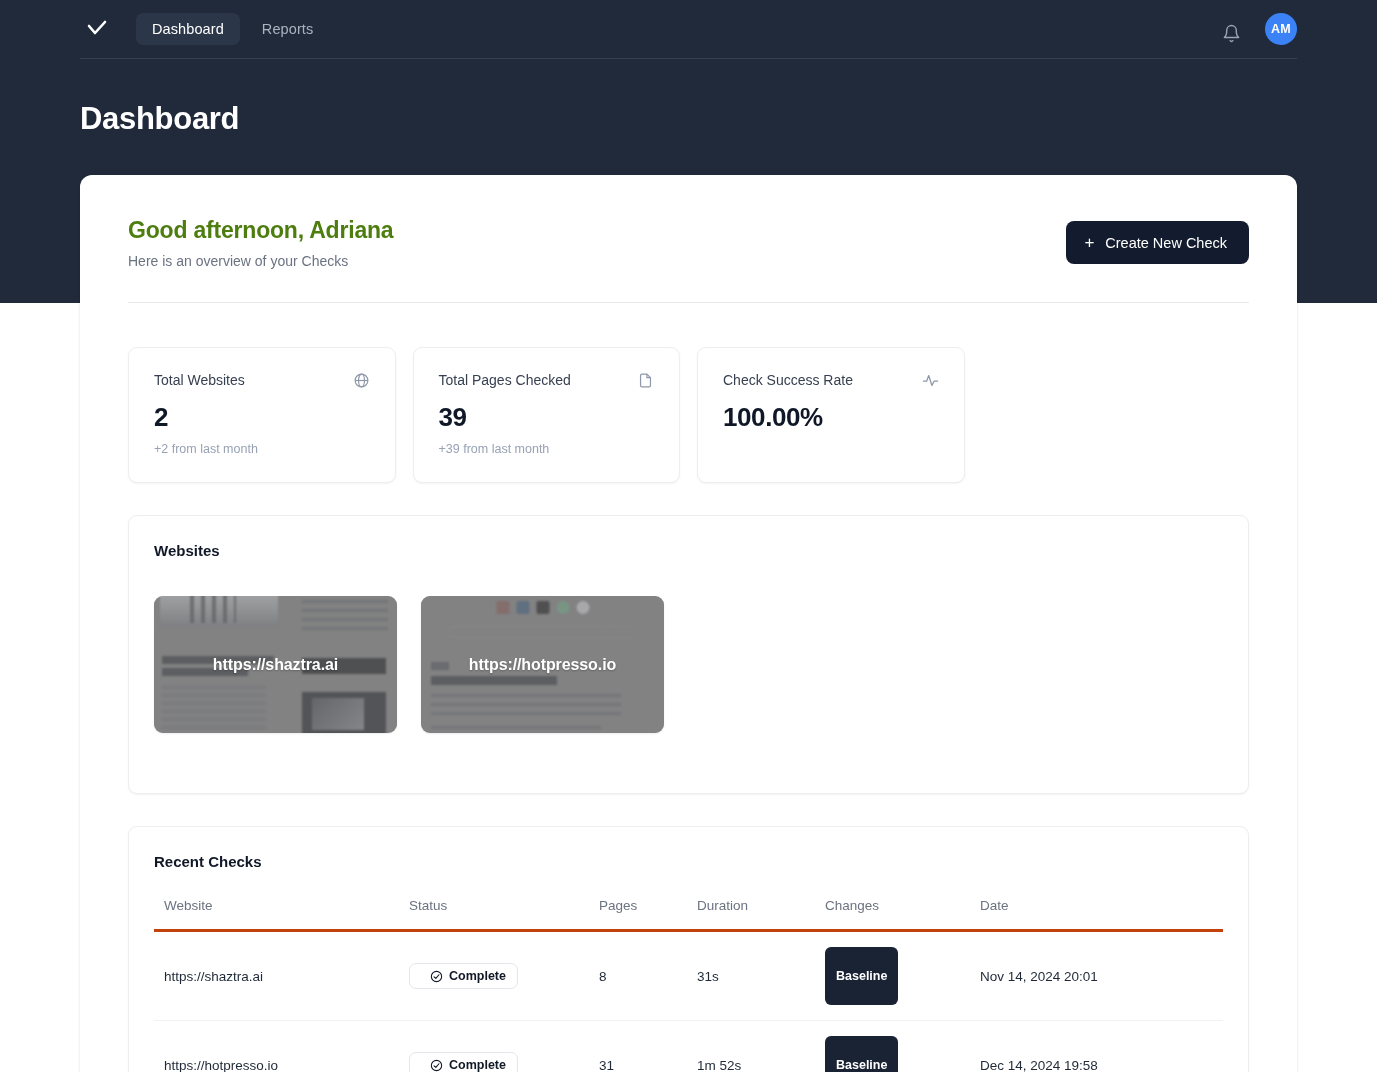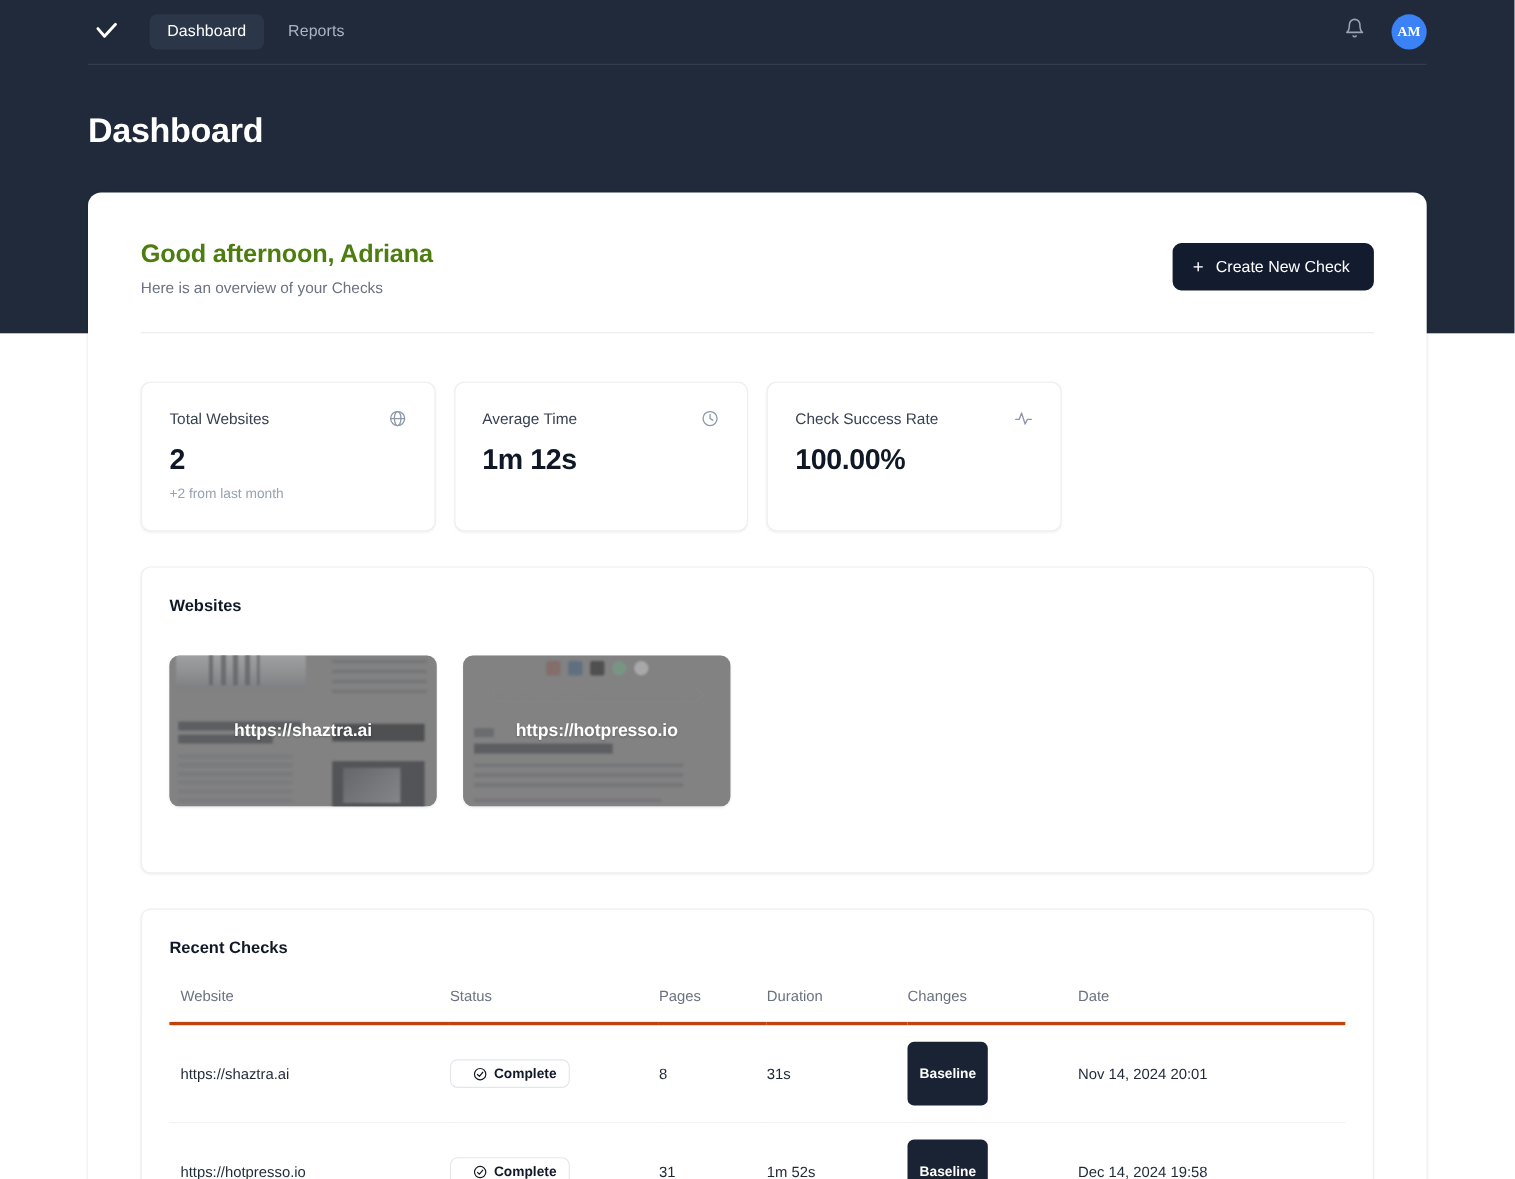--- a/index.html
+++ b/index.html
@@ -61,23 +61,22 @@
   }
   .nav-link.active {
     background: #2b3648;
     color: #ffffff;
     font-weight: 400;
   }
 
   .nav-right {
     margin-left: auto;
     display: flex;
-    align-items: flex-start;
+    align-items: flex-end;
     gap: 22px;
-    font-family: Liberation Serif, serif;
   }
   .bell-btn {
     width: 24px; height: 24px;
     display: flex; align-items: center; justify-content: center;
     color: #9aa3b2;
     cursor: pointer;
   }
   .avatar {
     width: 32px; height: 32px;
     border-radius: 50%;
@@ -434,34 +433,34 @@
             <circle cx="12" cy="12" r="9"></circle>
             <line x1="3" y1="12" x2="21" y2="12"></line>
             <ellipse cx="12" cy="12" rx="4.2" ry="9"></ellipse>
           </svg>
         </div>
       </div>
       <div class="stat-value">2</div>
       <div class="stat-delta">+2 from last month</div>
     </div>
 
-
     <div class="stat-card">
       <div class="stat-top">
-        <div class="stat-label">Average Time</div>
+        <div class="stat-label">Total Pages Checked</div>
         <div class="stat-icon">
-          <svg width="17" height="17" viewBox="0 0 24 24" fill="none" stroke="currentColor" stroke-width="1.7" stroke-linecap="round">
-            <circle cx="12" cy="12" r="9"></circle>
-            <polyline points="12 7 12 12 15.5 14"></polyline>
+          <svg width="17" height="17" viewBox="0 0 24 24" fill="none" stroke="currentColor" stroke-width="1.7" stroke-linejoin="round">
+            <path d="M14 3H7a2 2 0 0 0-2 2v14a2 2 0 0 0 2 2h10a2 2 0 0 0 2-2V8z"></path>
+            <polyline points="14 3 14 8 19 8"></polyline>
           </svg>
         </div>
       </div>
-      <div class="stat-value">1m 12s</div>
-      <div class="stat-delta"></div>
-    </div>
+      <div class="stat-value">39</div>
+      <div class="stat-delta">+39 from last month</div>
+    </div>
+
 
     <div class="stat-card">
       <div class="stat-top">
         <div class="stat-label">Check Success Rate</div>
         <div class="stat-icon">
           <svg width="17" height="17" viewBox="0 0 24 24" fill="none" stroke="currentColor" stroke-width="1.8" stroke-linecap="round" stroke-linejoin="round">
             <polyline points="2 13 6.5 13 9.5 5 14 19 17 13 22 13"></polyline>
           </svg>
         </div>
       </div>

